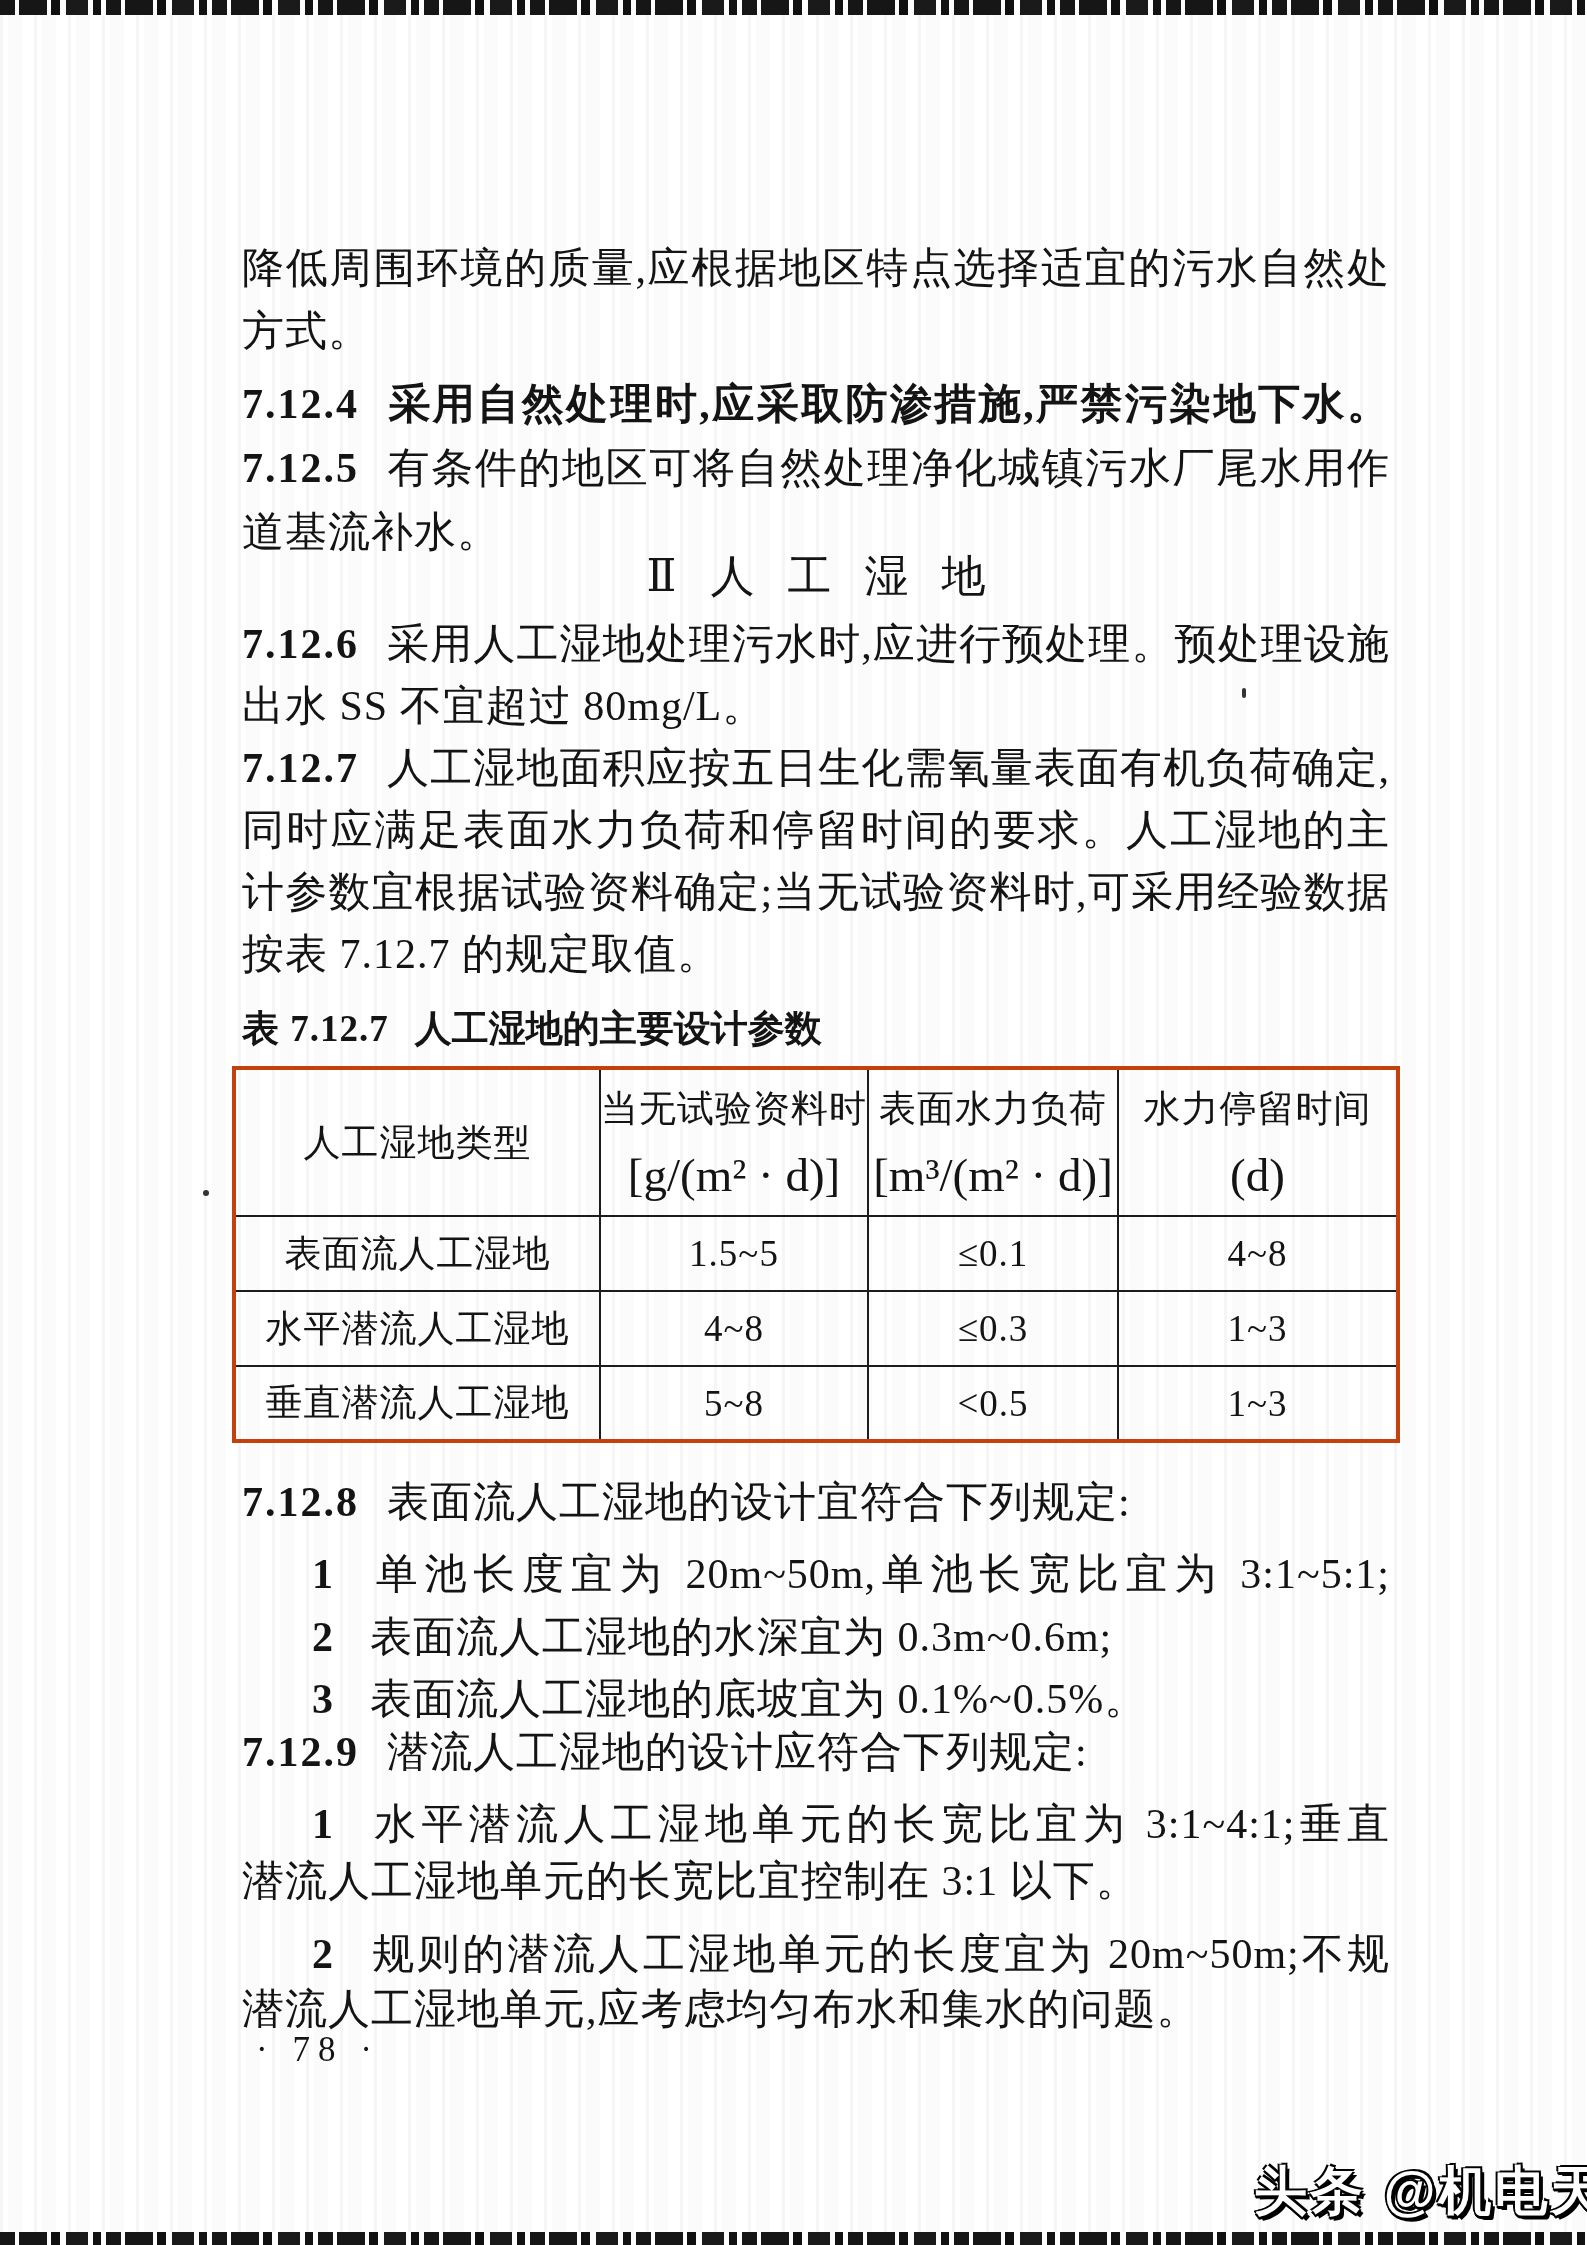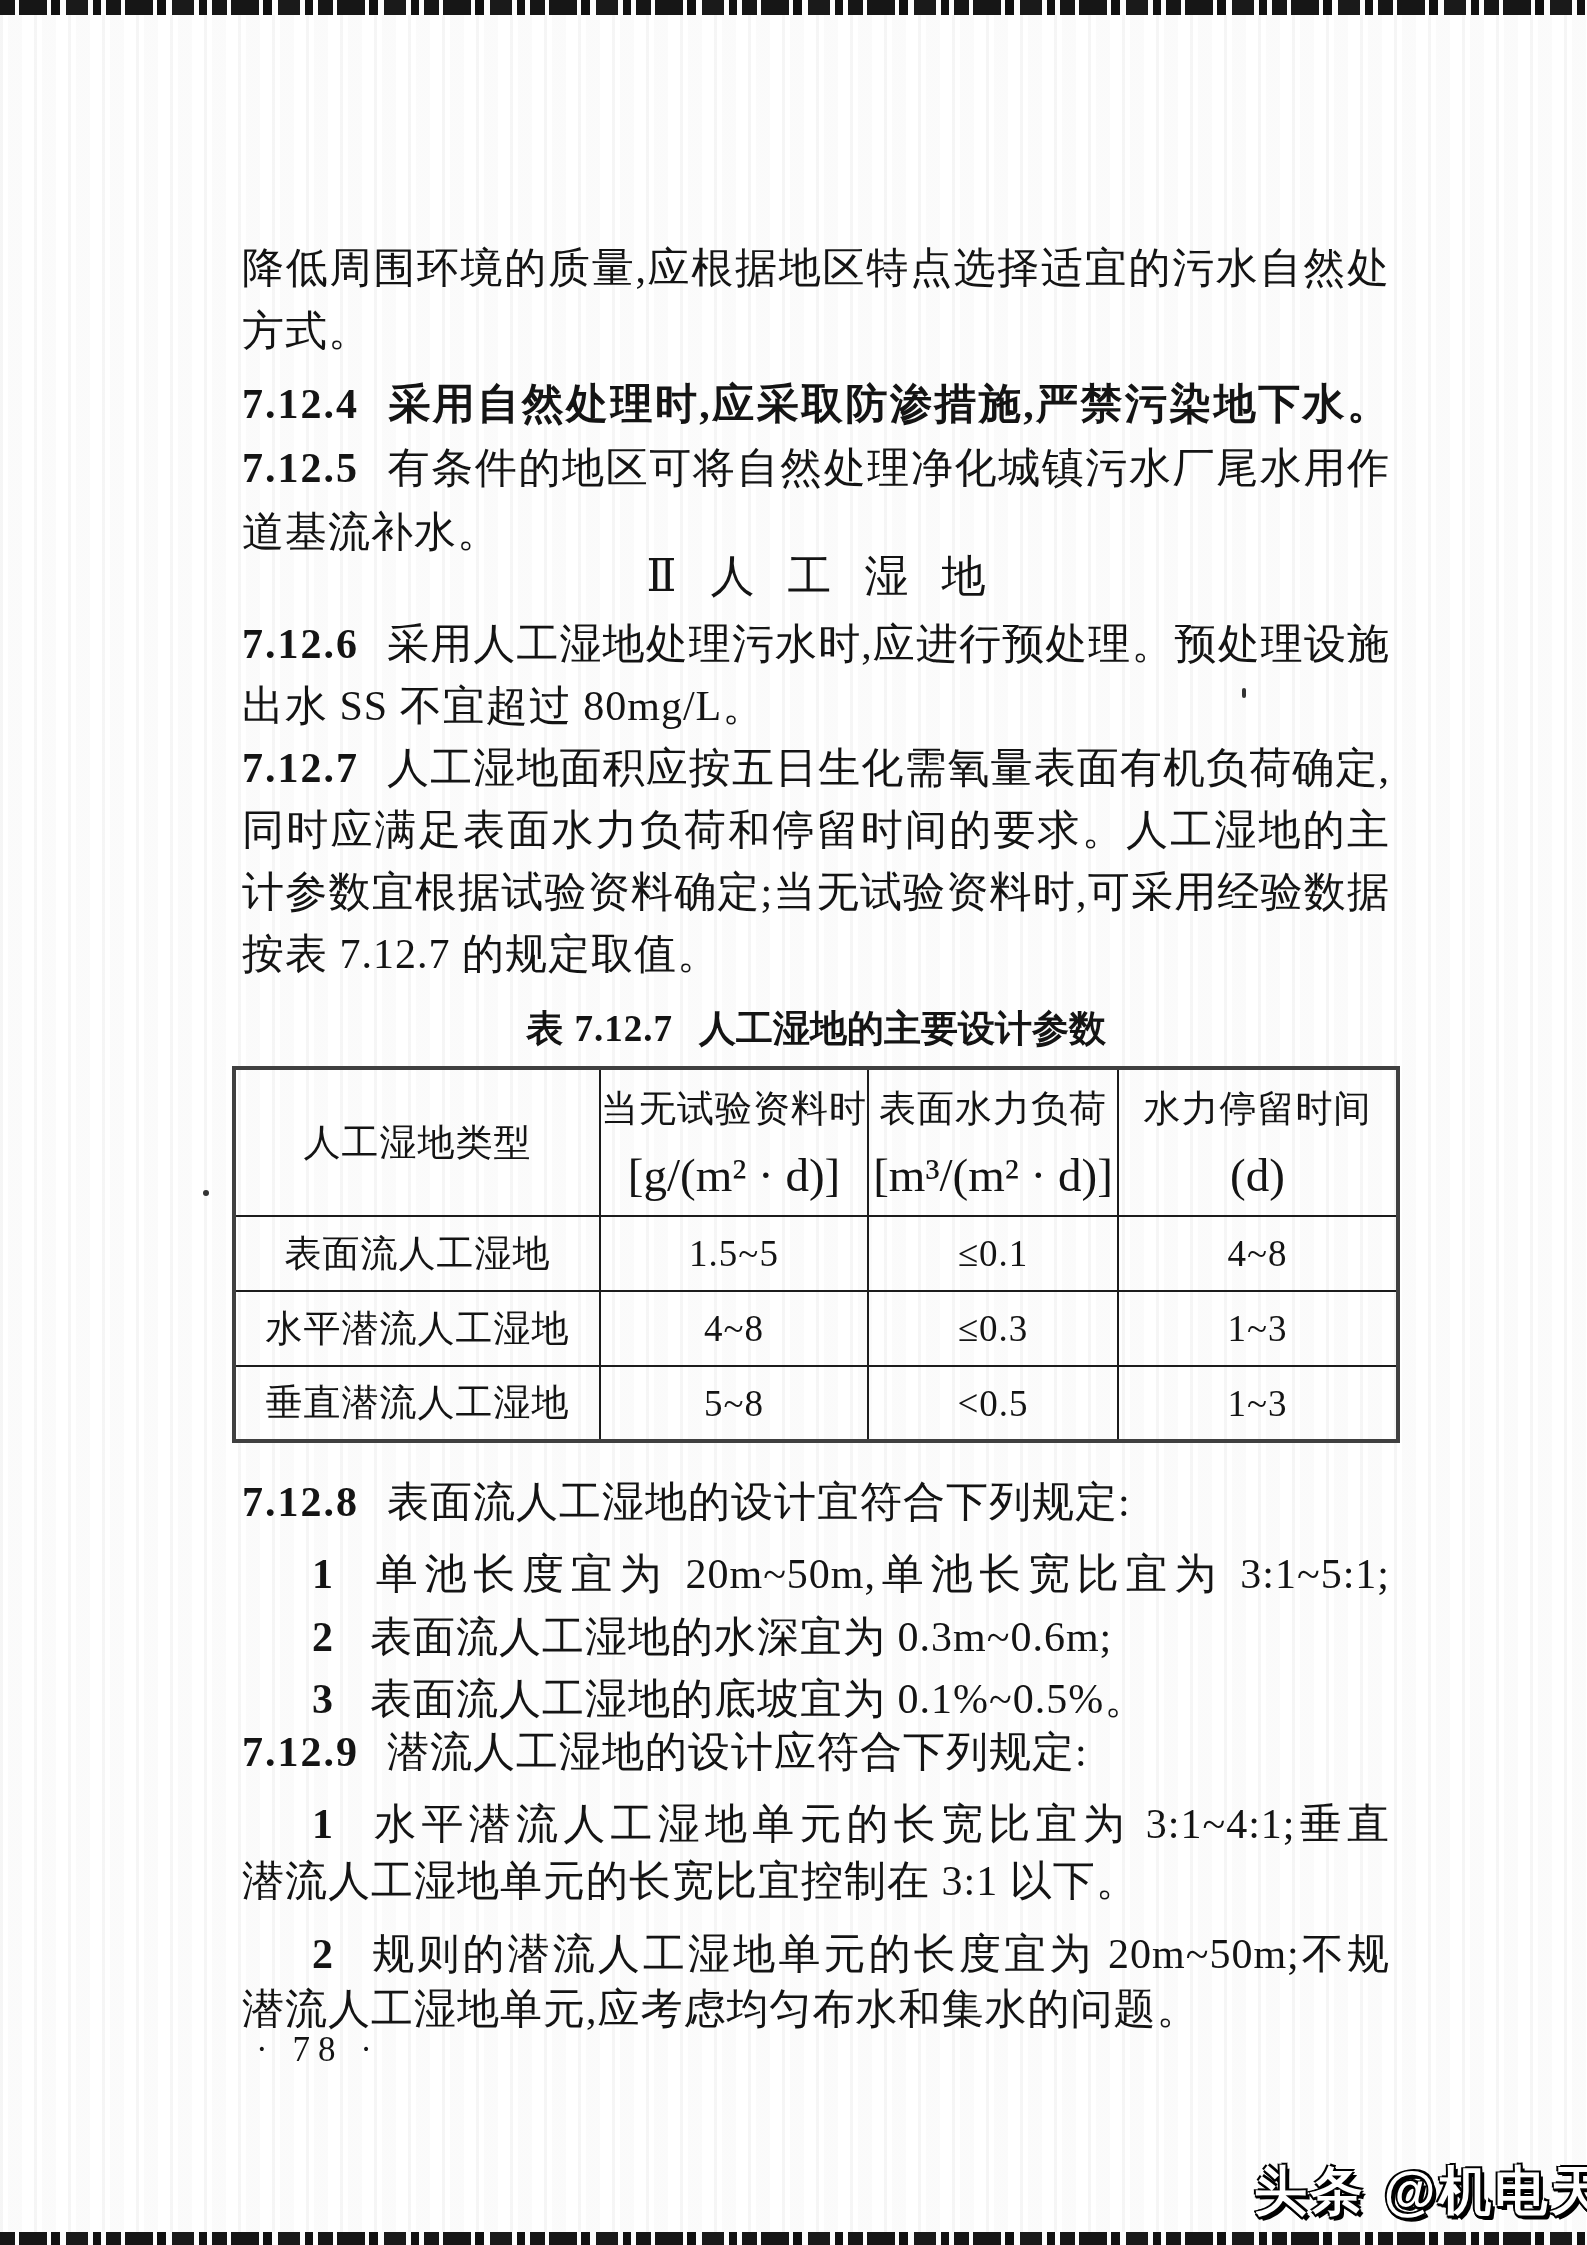--- a/index.html
+++ b/index.html
@@ -41,28 +41,28 @@
 
   .heading{
     position:absolute;left:242px;width:1148px;top:548px;
     text-align:center;font-size:44px;line-height:58px;font-weight:500;
   }
   .heading .numeral{margin-right:34px;}
   .heading .htitle{word-spacing:22px;}
 
   .tbl-title{
     position:absolute;left:242px;width:1148px;top:1004px;
-    text-align:center;font-weight:bold;font-size:37px;line-height:50px;
+    text-align:left;font-weight:bold;font-size:37px;line-height:50px;
   }
   .tbl-title .lbl{margin-right:26px;letter-spacing:1px;}
 
   table.params{
     position:absolute;left:232px;top:1066px;width:1164px;
     border-collapse:collapse;table-layout:fixed;
-    font-size:37px;border:4px solid #404040;
+    font-size:37px;border:4px solid #c2410c;
   }
   table.params td{
     border:2px solid #1c1c1c;text-align:center;vertical-align:middle;
     padding:0;letter-spacing:1px;
   }
   tr.hdr{height:148px;}
   tr.data{height:75px;}
   .th{display:flex;flex-direction:column;align-items:center;justify-content:center;gap:14px;}
   .unit{font-size:47px;letter-spacing:0;}
 

